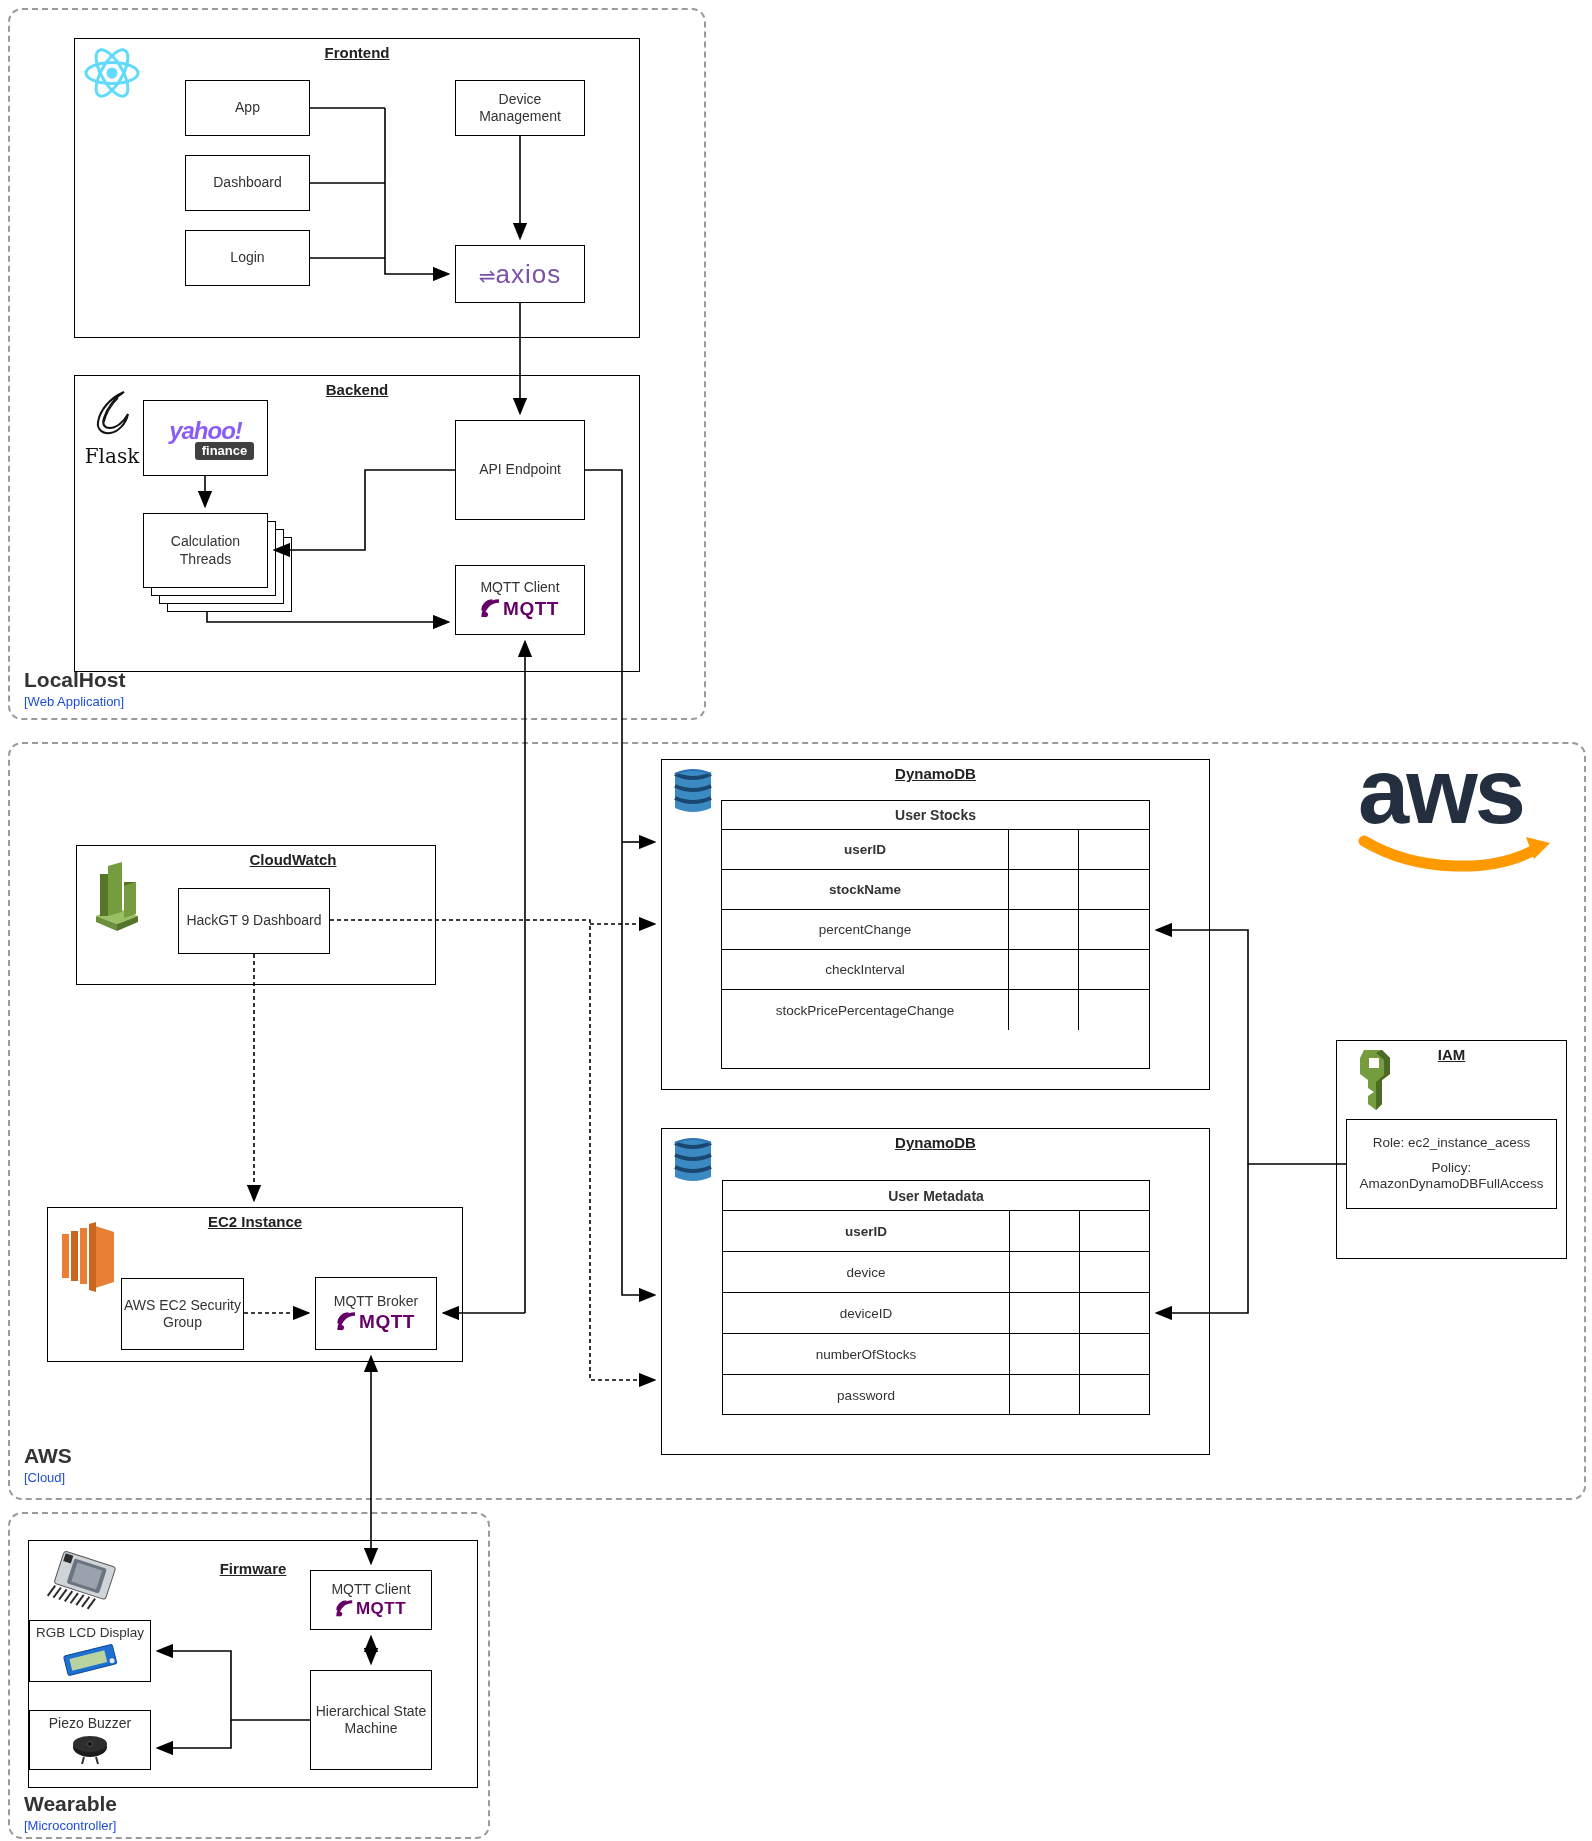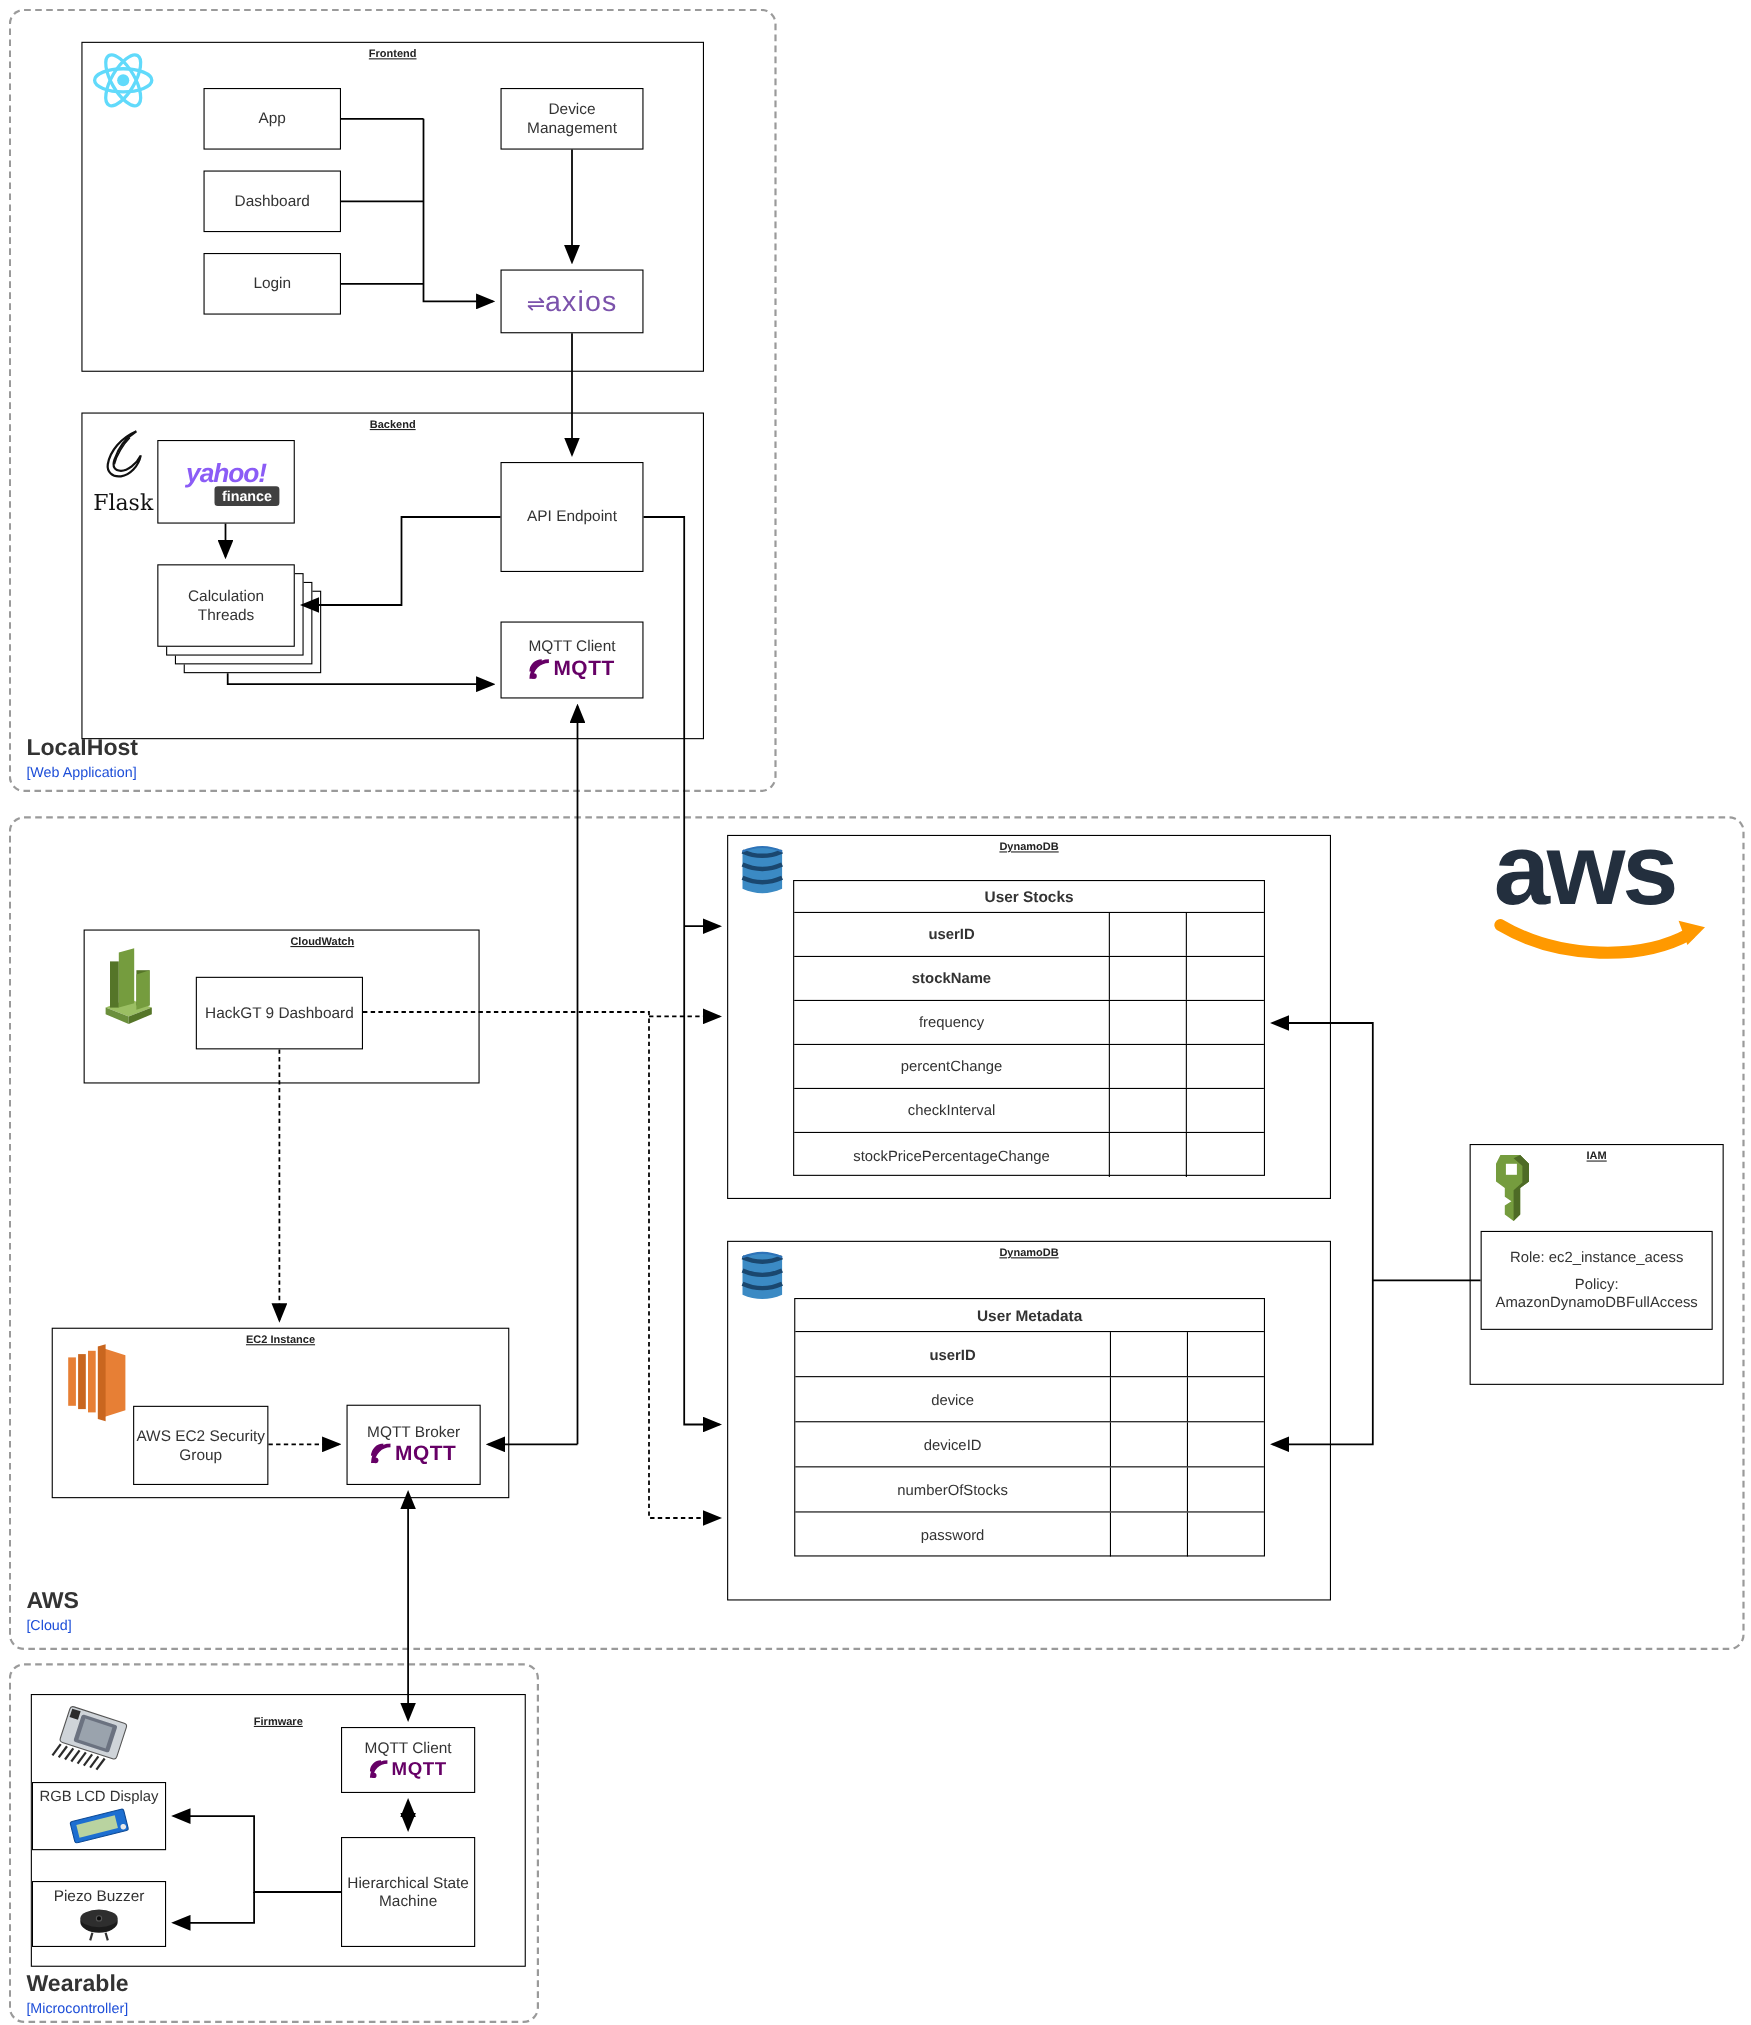--- a/index.html
+++ b/index.html
@@ -2,21 +2,21 @@
 <html><head>
 <meta charset="utf-8">
 <style>
   html,body{margin:0;padding:0;background:#ffffff;}
   body{font-family:"Liberation Sans",sans-serif;color:#333;}
   #canvas{position:relative;width:1592px;height:1841px;background:#fff;overflow:hidden;}
   .abs{position:absolute;}
   .node{position:absolute;background:#fff;border:1.5px solid #000;display:flex;align-items:center;justify-content:center;text-align:center;font-size:14px;color:#333;line-height:1.25;padding:2px;box-sizing:border-box;}
   .container{position:absolute;border:2px dashed #9a9a9a;border-radius:14px;box-sizing:border-box;background:transparent;}
   .group{position:absolute;border:1.5px solid #000;box-sizing:border-box;background:#fff;}
-  .group-title{position:absolute;left:0;right:0;top:6px;text-align:center;font-size:10px;font-weight:bold;text-decoration:underline;color:#222;}
+  .group-title{position:absolute;left:0;right:0;top:6px;text-align:center;font-size:15px;font-weight:bold;text-decoration:underline;color:#222;}
   .zone-label{position:absolute;font-weight:bold;font-size:21px;color:#333;}
   .zone-sub{position:absolute;font-size:13px;color:#1d4ed8;}
   .tbl{position:absolute;border:1.5px solid #000;box-sizing:border-box;background:#fff;}
   .tbl-head{border-bottom:1.5px solid #000;font-weight:bold;font-size:14px;display:flex;align-items:center;justify-content:center;box-sizing:border-box;}
   .trow{display:flex;box-sizing:border-box;border-bottom:1.5px solid #000;}
   .trow:last-child{border-bottom:none;}
   .tcell-main{display:flex;align-items:center;justify-content:center;font-size:13.5px;box-sizing:border-box;border-right:1.5px solid #000;}
   .tcell-sm{box-sizing:border-box;border-right:1.5px solid #000;}
   .tcell-sm:last-child{border-right:none;}
   .bold{font-weight:bold;}
@@ -147,25 +147,20 @@
         <div class="tcell-main bold" style="width:287px;">userID</div>
         <div class="tcell-sm" style="width:70px;"></div>
         <div class="tcell-sm" style="width:69px;"></div>
       </div>
     <div class="trow" style="height:40px;">
         <div class="tcell-main bold" style="width:287px;">stockName</div>
         <div class="tcell-sm" style="width:70px;"></div>
         <div class="tcell-sm" style="width:69px;"></div>
       </div>
     <div class="trow" style="height:40px;">
-        <div class="tcell-main" style="width:287px;">frequency</div>
-        <div class="tcell-sm" style="width:70px;"></div>
-        <div class="tcell-sm" style="width:69px;"></div>
-      </div>
-    <div class="trow" style="height:40px;">
         <div class="tcell-main" style="width:287px;">percentChange</div>
         <div class="tcell-sm" style="width:70px;"></div>
         <div class="tcell-sm" style="width:69px;"></div>
       </div>
     <div class="trow" style="height:40px;">
         <div class="tcell-main" style="width:287px;">checkInterval</div>
         <div class="tcell-sm" style="width:70px;"></div>
         <div class="tcell-sm" style="width:69px;"></div>
       </div>
     <div class="trow" style="height:40px;">

